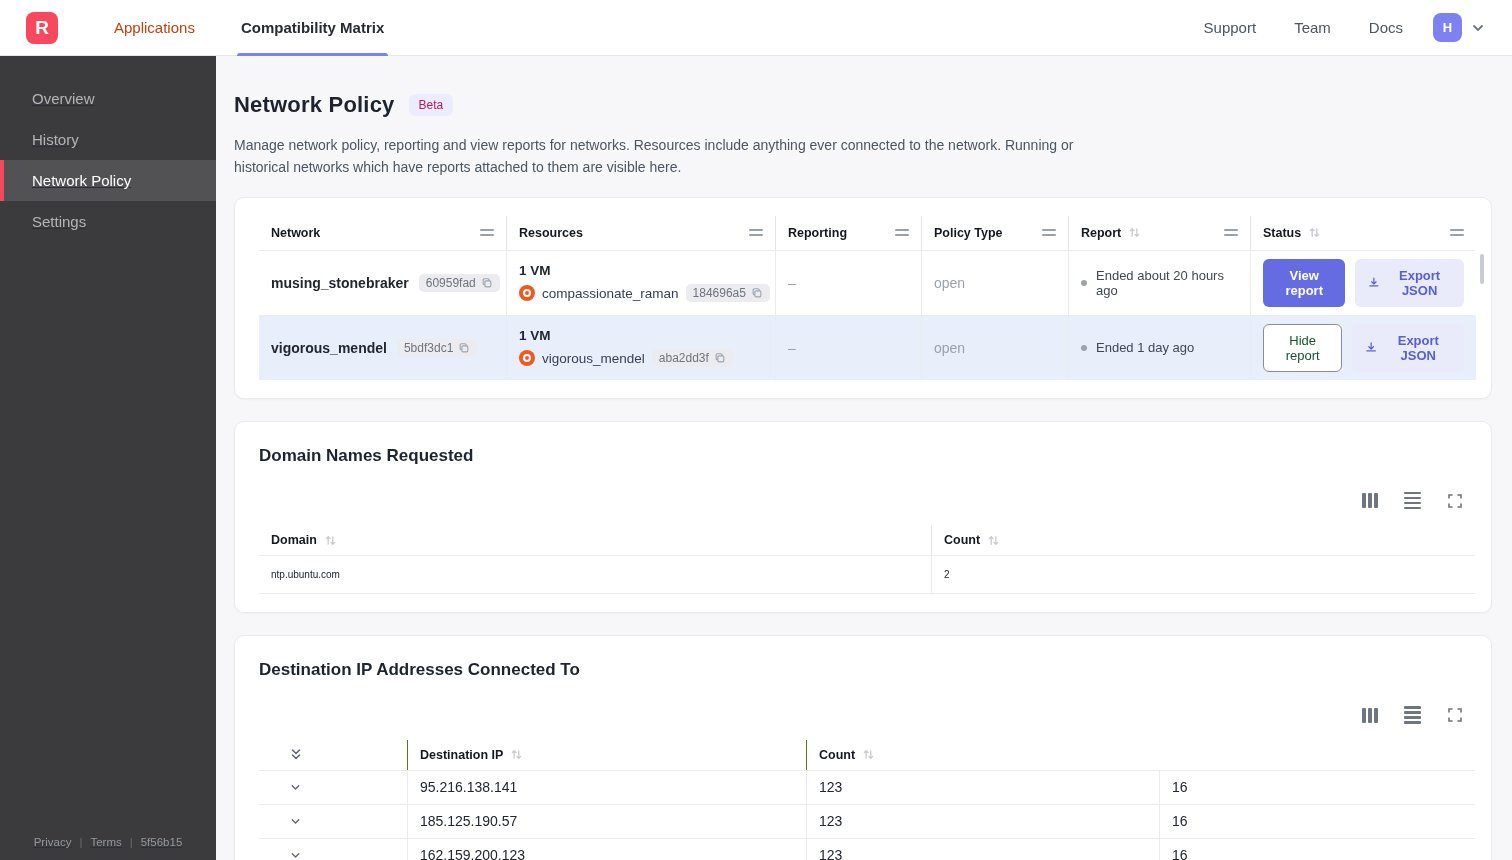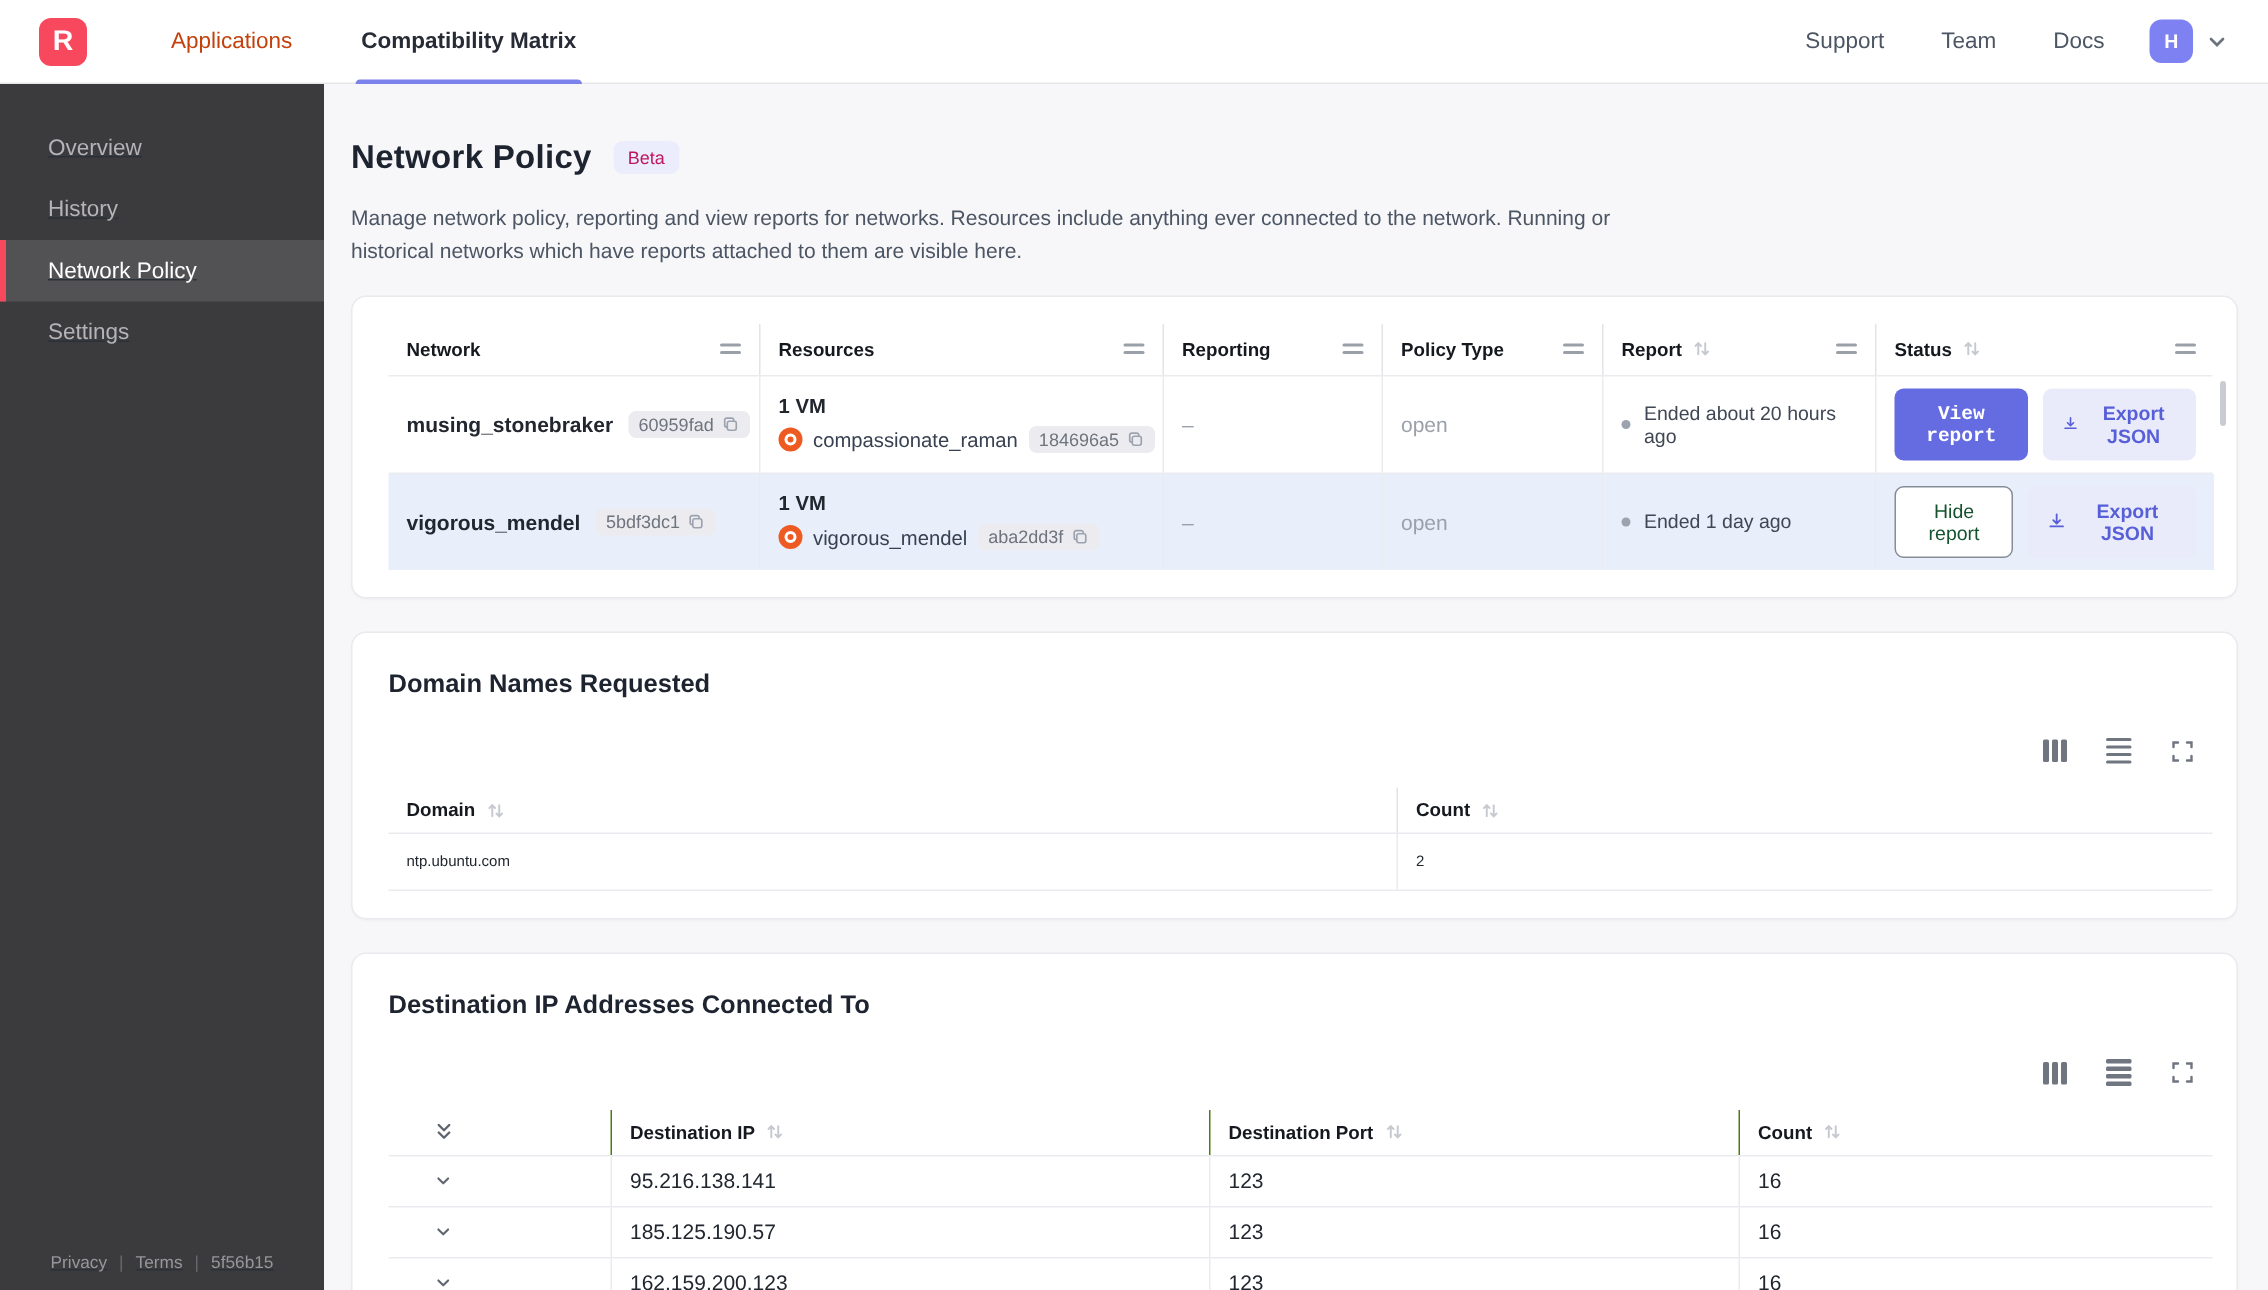--- a/index.html
+++ b/index.html
@@ -54,21 +54,21 @@
   .netname { font-weight:bold; font-size:14px; color:#21262f; margin-right:10px; }
   .pill { background:#ececf0; color:#6e747e; font-size:12px; padding:2px 7px; border-radius:5px; display:inline-flex; align-items:center; gap:5px; }
   .copy-ic { color:#9ca3af; display:flex; cursor:pointer; }
   .res-cell { flex-direction:column; align-items:flex-start !important; justify-content:center; gap:6px; }
   .vmcount { font-weight:bold; font-size:13.5px; color:#21262f; }
   .resline { display:flex; align-items:center; gap:7px; font-size:13.5px; color:#374151; }
   .ubuntu { width:16px; height:16px; border-radius:50%; background:#ee5b22; position:relative; flex:0 0 16px; }
   .ubuntu::after { content:""; position:absolute; left:4px; top:4px; width:8px; height:8px; border:2px solid #fff; border-radius:50%; box-sizing:border-box; }
   .status-dot { width:6px; height:6px; border-radius:50%; background:#9ca3af; margin-right:9px; flex:0 0 6px; }
   .status-txt { font-size:13px; color:#3f4754; }
-  .btn-view { background:#656be0; color:#fff; border:none; font-size:13px; font-weight:bold; padding:9px 13px; border-radius:6px; cursor:pointer; font-family:Liberation Mono, monospace; }
+  .btn-view { background:#656be0; color:#fff; border:none; font-size:13px; font-weight:bold; padding:9px 13px; border-radius:6px; cursor:pointer; font-family:Liberation Sans, sans-serif; }
   .btn-hide { background:#fff; color:#14532d; border:1px solid #878d96; font-size:13px; padding:8px 12px; border-radius:6px; cursor:pointer; font-family:inherit; }
   .btn-export { display:inline-flex; align-items:center; gap:8px; background:#e9ebfb; color:#575fd8; border:none; font-size:13px; font-weight:bold; padding:9px 13px; border-radius:6px; margin-left:10px; cursor:pointer; font-family:inherit; }
   .vscroll { position:absolute; right:7px; top:56px; width:4px; height:30px; background:#c9ccd2; border-radius:2px; cursor:pointer; }
 
   
   .sec-title { font-size:17px; font-weight:bold; color:#1d2430; margin:6px 0 26px 0; }
   .toolbar { display:flex; justify-content:flex-end; gap:26px; margin-bottom:16px; padding-right:12px; }
   .tool { color:#6f7680; cursor:pointer; display:flex; align-items:center; }
   .cols-ic { display:flex; gap:2px; }
   .cols-ic i { width:4px; height:15px; background:#6f7680; border-radius:1px; }
@@ -375,29 +375,20 @@
       <div class="hcell b">
         <span>Destination IP</span>
         <span class="sorticon">
           <svg width="13" height="13" viewBox="0 0 14 14" fill="none" stroke="currentColor" stroke-width="1.4" stroke-linecap="round">
               <path d="M4.5 11 V3 M2.5 5 L4.5 3 L6.5 5"></path>
               <path d="M9.5 3 V11 M7.5 9 L9.5 11 L11.5 9"></path>
             </svg>
         </span>
       </div>
       <div class="hcell b">
-        <span>Destination Port</span>
-        <span class="sorticon">
-          <svg width="13" height="13" viewBox="0 0 14 14" fill="none" stroke="currentColor" stroke-width="1.4" stroke-linecap="round">
-              <path d="M4.5 11 V3 M2.5 5 L4.5 3 L6.5 5"></path>
-              <path d="M9.5 3 V11 M7.5 9 L9.5 11 L11.5 9"></path>
-            </svg>
-        </span>
-      </div>
-      <div class="hcell b">
         <span>Count</span>
         <span class="sorticon">
           <svg width="13" height="13" viewBox="0 0 14 14" fill="none" stroke="currentColor" stroke-width="1.4" stroke-linecap="round">
               <path d="M4.5 11 V3 M2.5 5 L4.5 3 L6.5 5"></path>
               <path d="M9.5 3 V11 M7.5 9 L9.5 11 L11.5 9"></path>
             </svg>
         </span>
       </div>
     </div>
 

